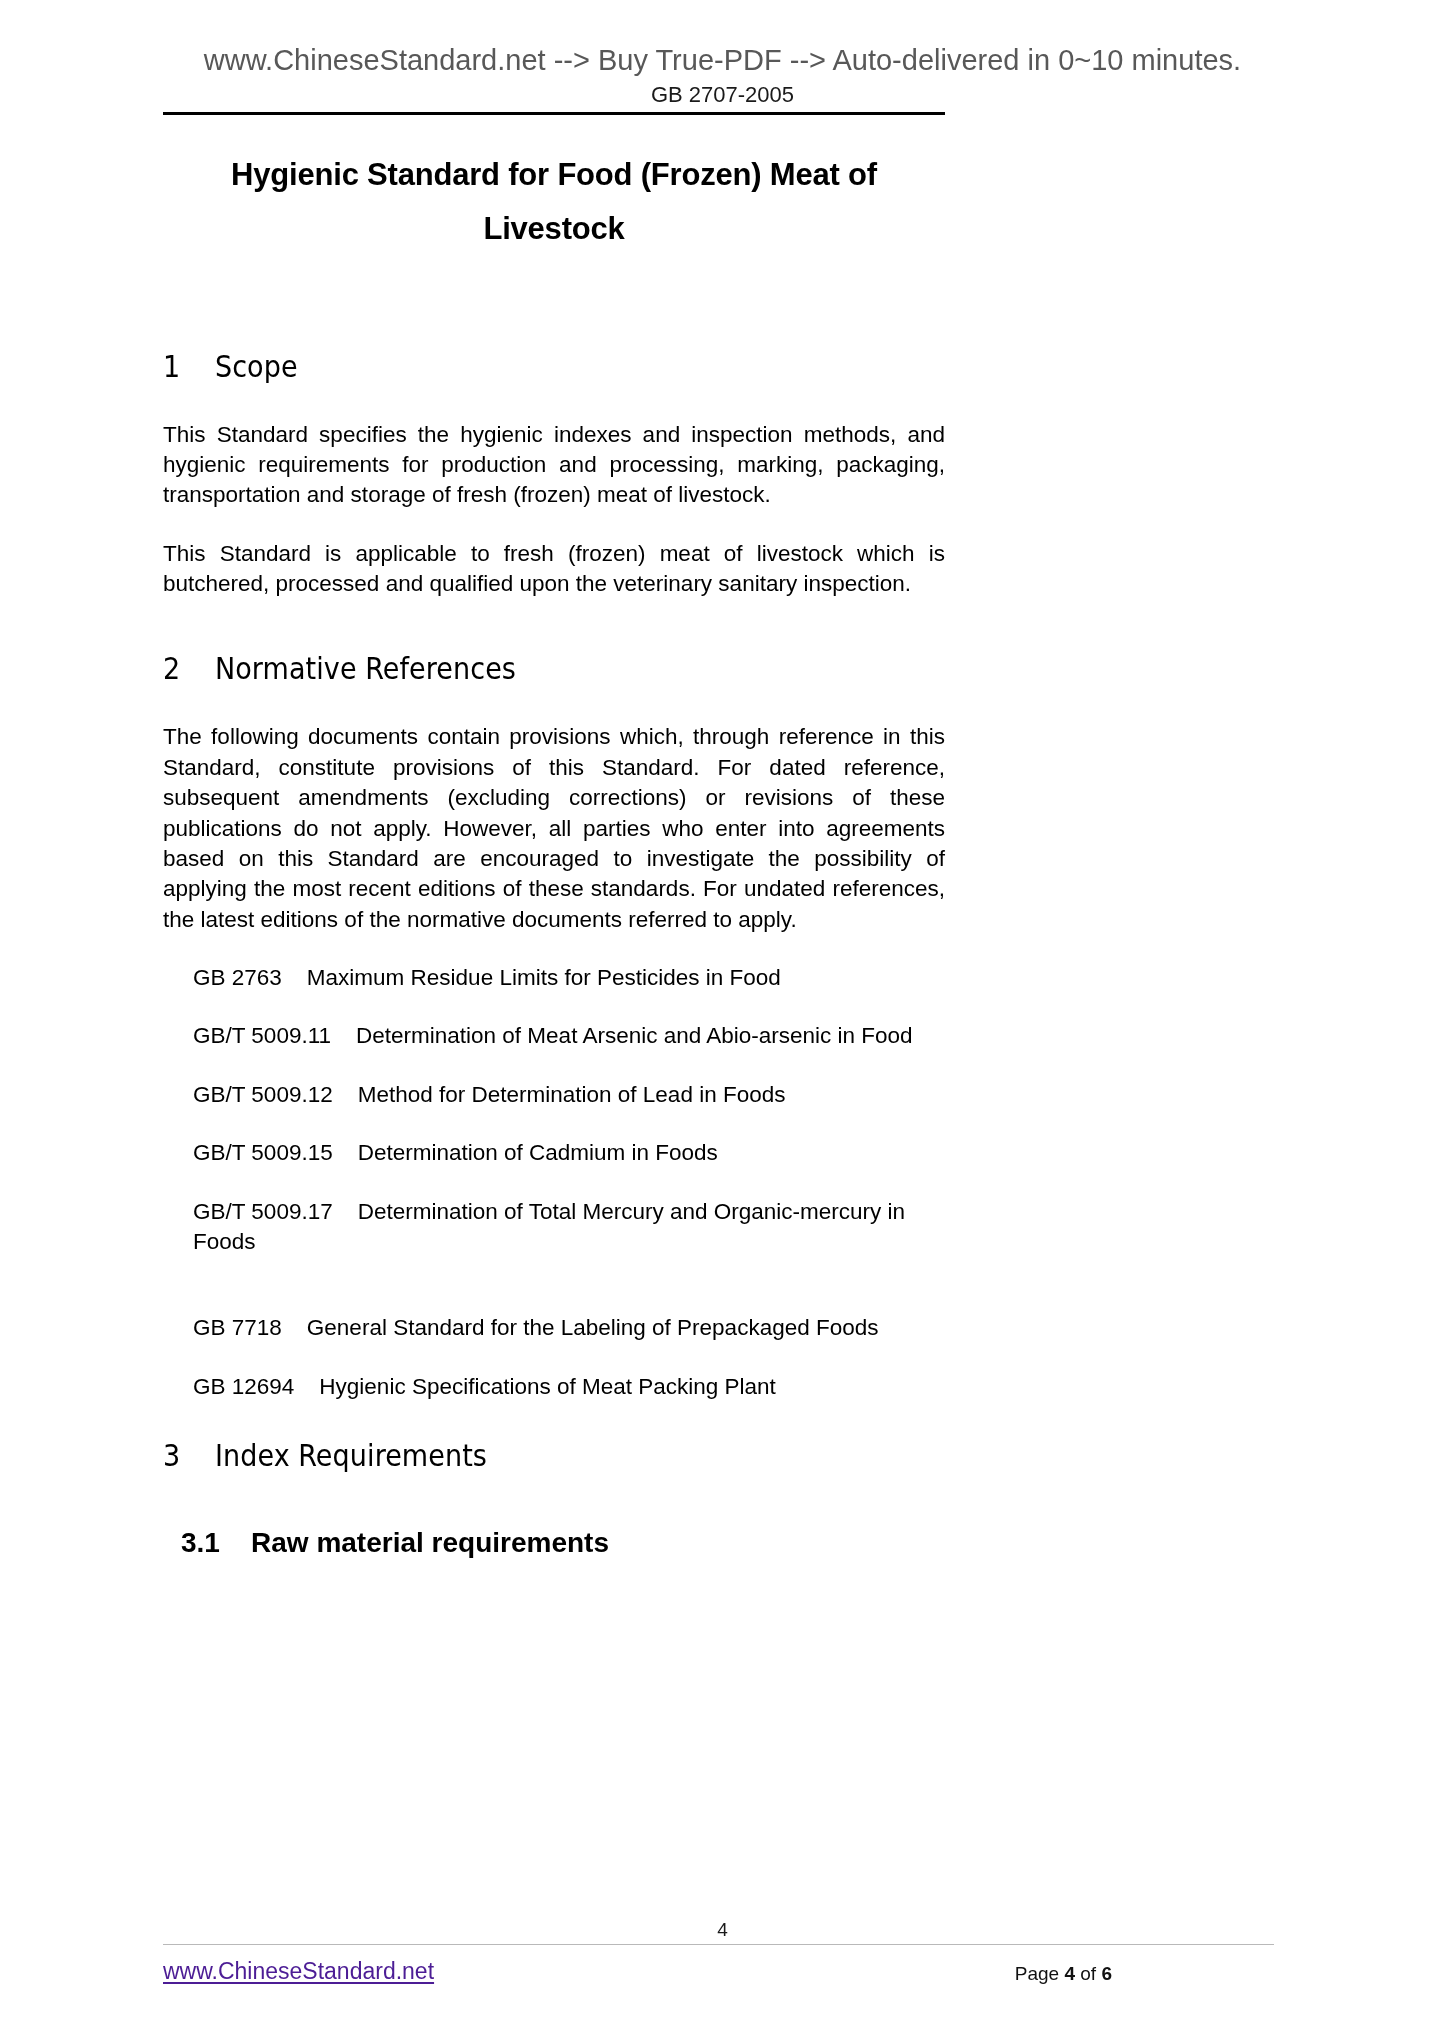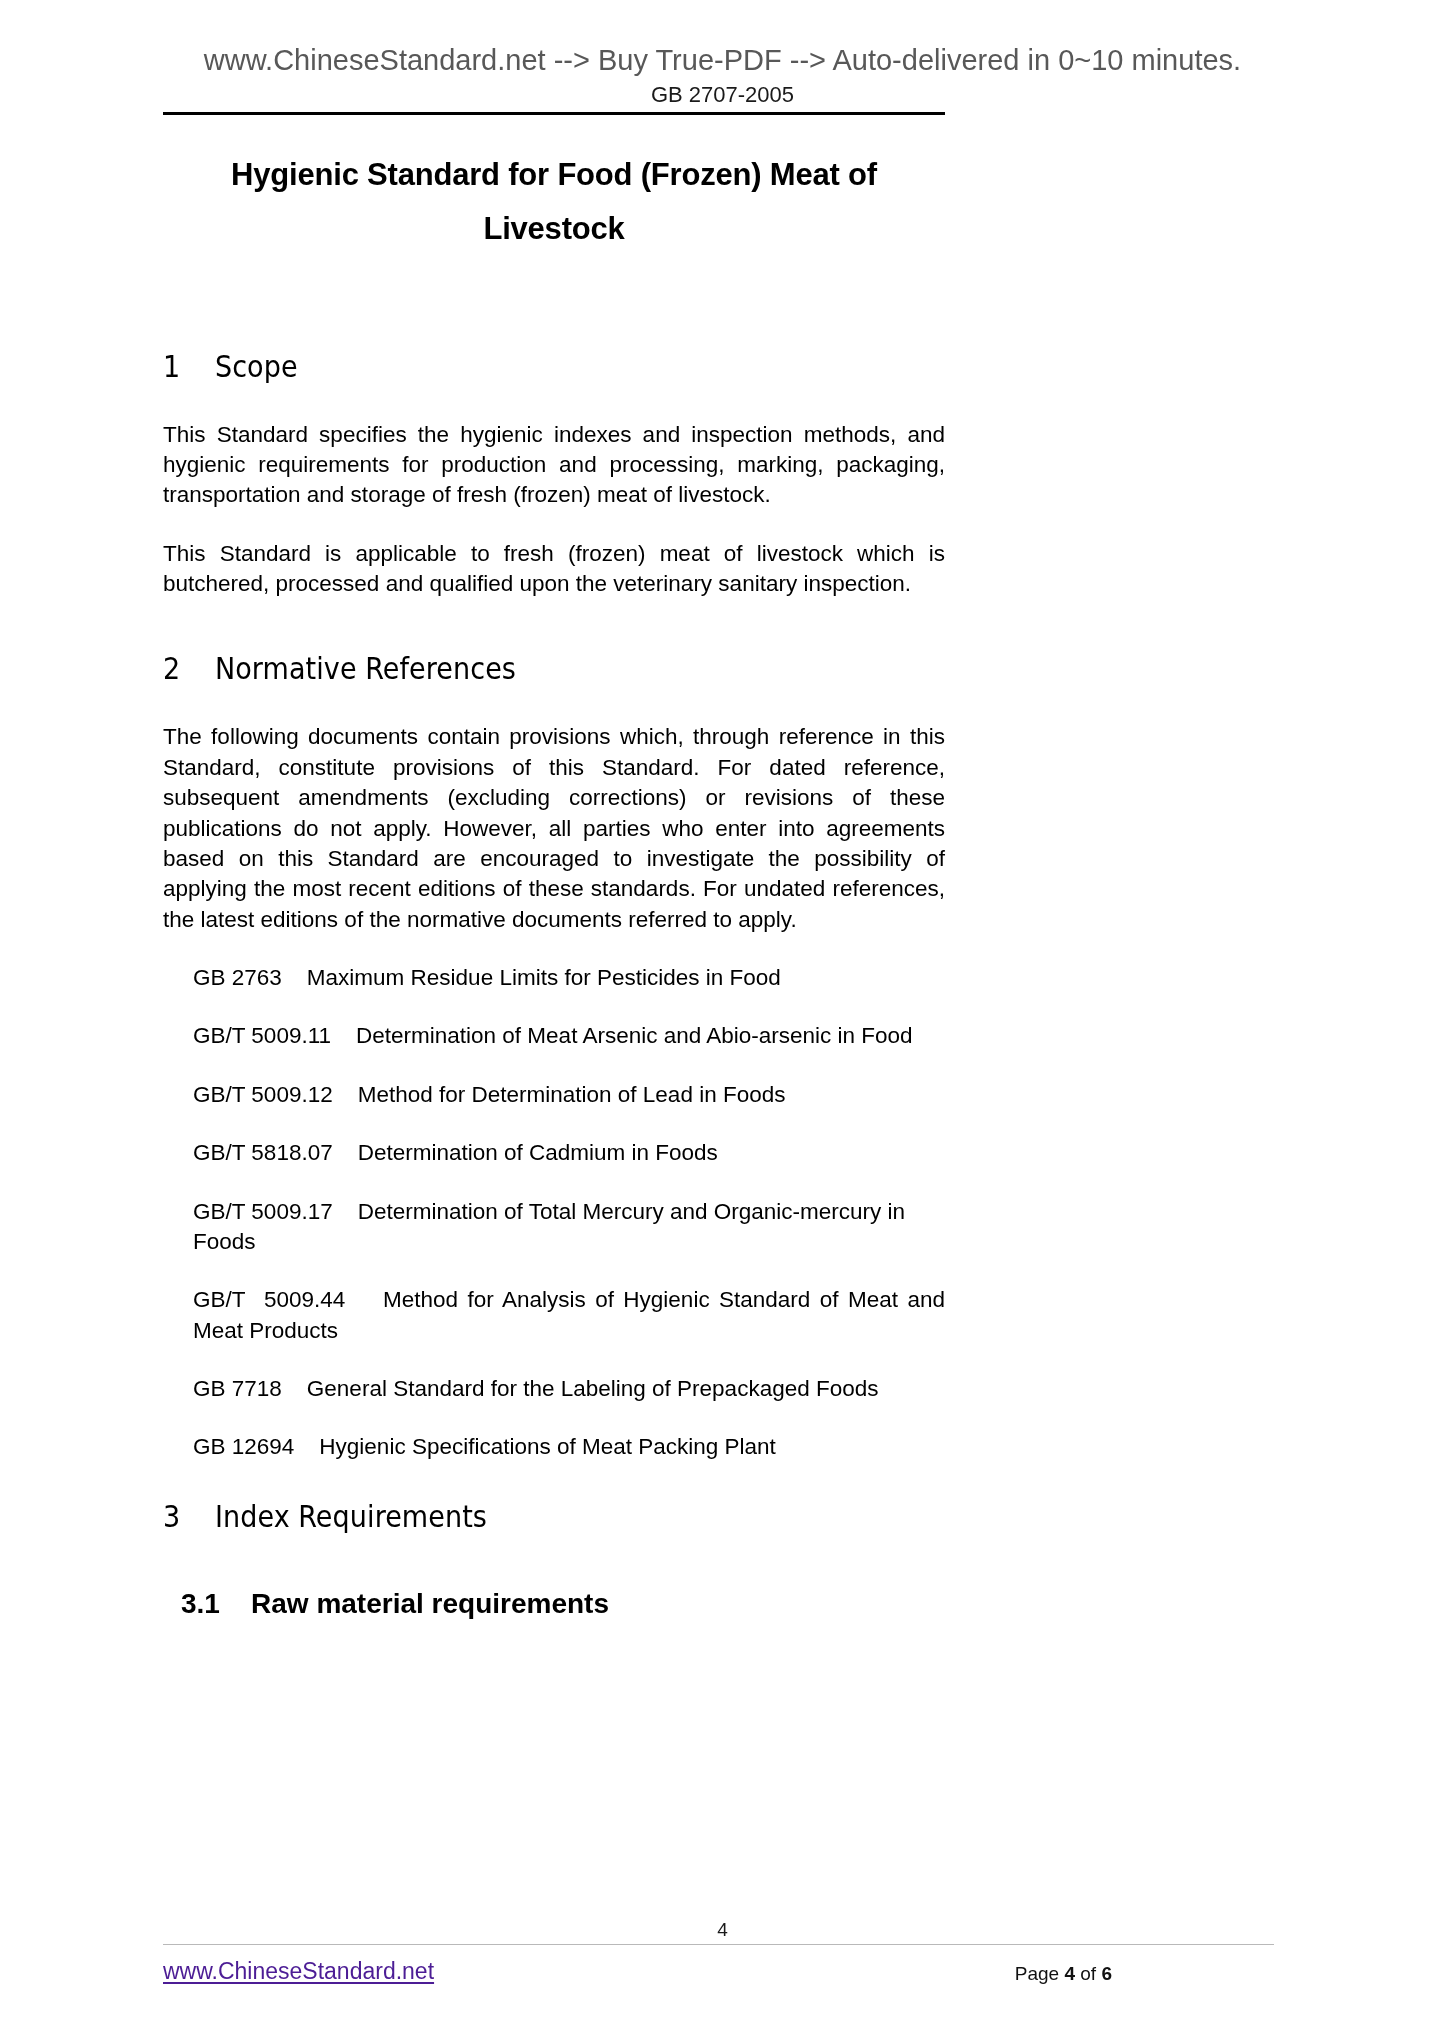--- a/index.html
+++ b/index.html
@@ -205,32 +205,29 @@
       <span class="code">GB/T 5009.11</span><span class="code">    </span><span>Determination of Meat Arsenic and Abio-arsenic in Food</span>
     </div>
     <div class="sp-ref"></div>
 
     <div class="ref nowrap">
       <span class="code">GB/T 5009.12</span><span class="code">    </span><span>Method for Determination of Lead in Foods</span>
     </div>
     <div class="sp-ref"></div>
 
     <div class="ref nowrap">
-      <span class="code">GB/T 5818.07</span><span class="code">    </span><span>Determination of Cadmium in Foods</span>
+      <span class="code">GB/T 5009.15</span><span class="code">    </span><span>Determination of Cadmium in Foods</span>
     </div>
     <div class="sp-ref"></div>
 
     <div class="ref nowrap">
       <span class="code">GB/T 5009.17</span><span class="code">    </span><span>Determination of Total Mercury and Organic-mercury in Foods</span>
     </div>
     <div class="sp-ref"></div>
 
-    <div class="ref">
-      <span class="code">GB/T  5009.44</span><span class="code">    </span><span>Method  for  Analysis  of  Hygienic  Standard  of  Meat  and  Meat Products</span>
-    </div>
     <div class="sp-ref"></div>
 
     <div class="ref nowrap">
       <span class="code">GB 7718</span><span class="code">    </span><span>General Standard for the Labeling of Prepackaged Foods</span>
     </div>
     <div class="sp-ref"></div>
 
     <div class="ref nowrap">
       <span class="code">GB 12694</span><span class="code">    </span><span>Hygienic Specifications of Meat Packing Plant</span>
     </div>

